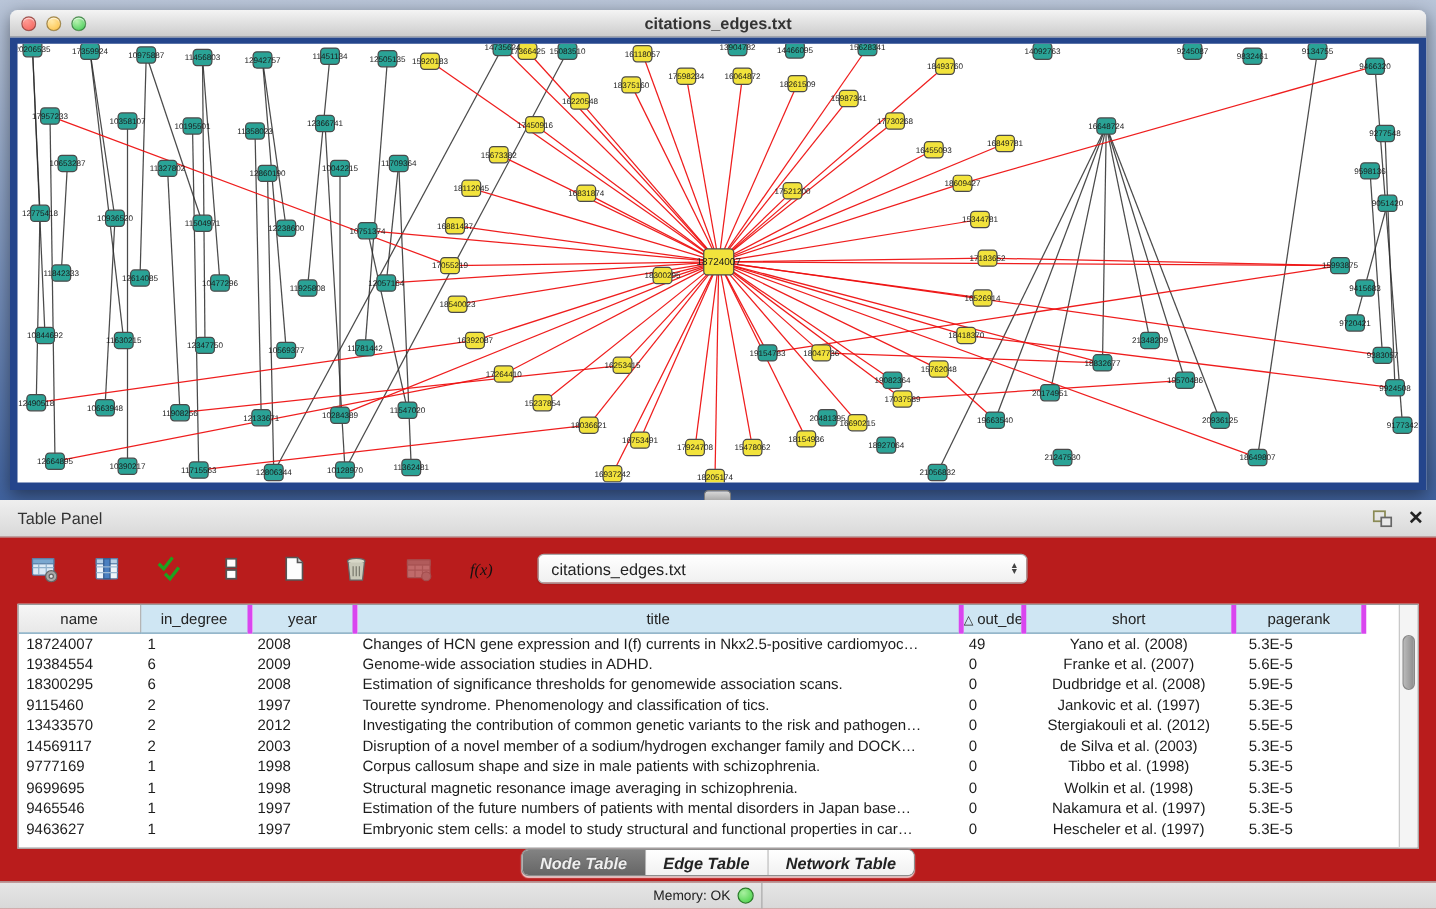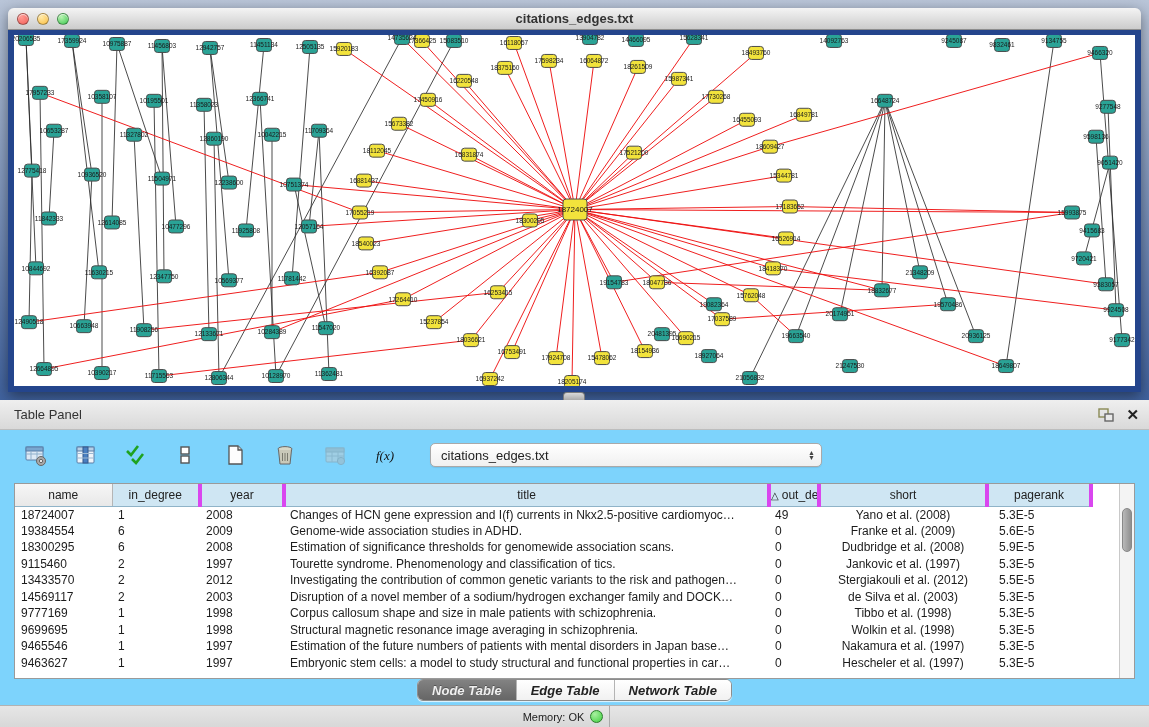--- a/index.html
+++ b/index.html
@@ -20,21 +20,21 @@
   .light.yellow{ background:radial-gradient(circle at 35% 30%, #ffe9a8, var(--mac-yellow)); }
   .light.green{ background:radial-gradient(circle at 35% 30%, #b8f3b0, var(--mac-green)); }
   .win-title { position:absolute; left:0; right:0; text-align:center; font-size:13px; font-weight:bold; color:#333; }
   .net-frame { flex:1; border:6px solid var(--frame-navy); border-top-width:5px; background:#fff; overflow:hidden; }
   .net-frame svg { display:block; width:100%; height:100%; }
   .splitter-notch { position:absolute; left:563px; bottom:0px; width:22px; height:8px;
     background:linear-gradient(180deg,#d9d9d9,#ababab); border:1px solid #7b7b7b; border-bottom:none;
     border-radius:4px 4px 0 0; }
 
   
-  .table-panel { width:1149px; height:327px; background:#7dd3fc; position:relative; }
+  .table-panel { width:1149px; height:327px; background:#b91c1c; position:relative; }
   .panel-titlebar { height:30px; background:linear-gradient(180deg,#efefef,#d9d9d9);
     border-bottom:1px solid #bdbdbd; display:flex; align-items:center; padding:0 10px 0 14px; }
   .panel-title { font-size:13px; color:#333; flex:1; }
   .panel-btns { display:flex; align-items:center; gap:12px; }
   .float-btn svg { display:block; }
   .close-btn { font-size:15px; font-weight:bold; color:#222; line-height:1; cursor:default; }
 
   .toolbar { display:flex; align-items:center; gap:16px; padding:10px 0 8px 18px; }
   .tb-btn { width:34px; height:30px; display:flex; align-items:center; justify-content:center;
     background:transparent; border:none; border-radius:4px; }
@@ -561,21 +561,21 @@
             <td>49</td>
             <td class="center">Yano et al. (2008)</td>
             <td class="pr">5.3E-5</td>
           </tr>
           <tr>
             <td>19384554</td>
             <td>6</td>
             <td>2009</td>
             <td>Genome-wide association studies in ADHD.</td>
             <td>0</td>
-            <td class="center">Franke et al. (2009)</td>
+            <td class="center">Franke et al. (2007)</td>
             <td class="pr">5.6E-5</td>
           </tr>
           <tr>
             <td>18300295</td>
             <td>6</td>
             <td>2008</td>
             <td>Estimation of significance thresholds for genomewide association scans.</td>
             <td>0</td>
             <td class="center">Dudbridge et al. (2008)</td>
             <td class="pr">5.9E-5</td>

